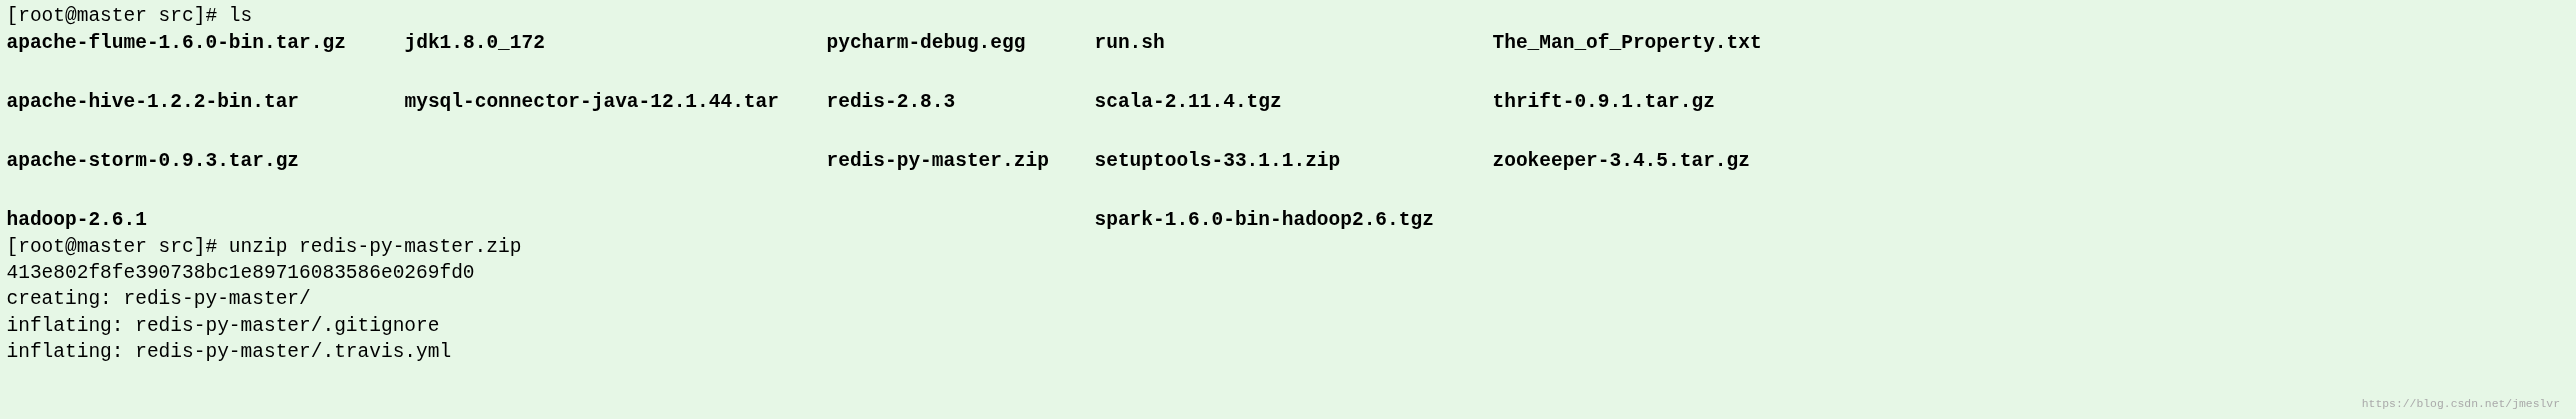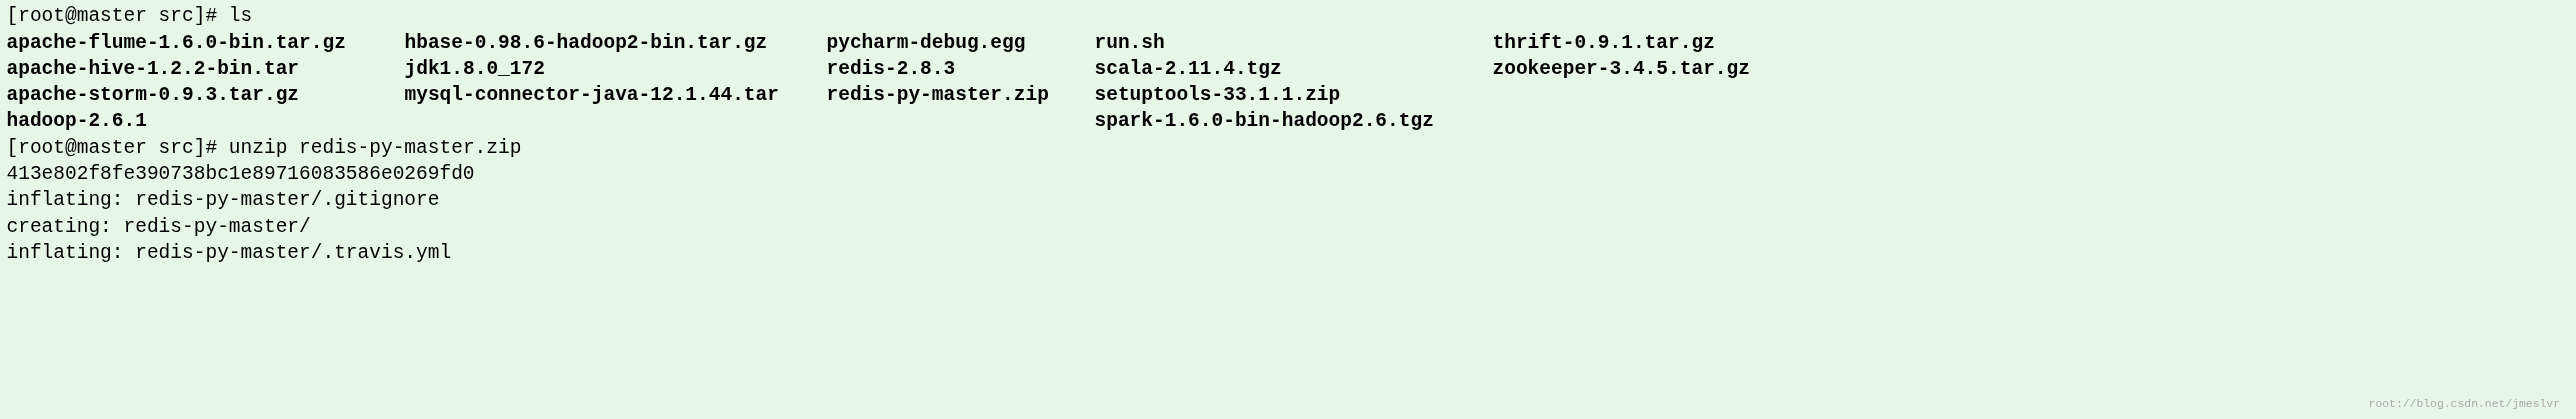--- a/index.html
+++ b/index.html
@@ -26,20 +26,21 @@
       font-weight: normal;
     }
     .ls-output {
       display: grid;
       grid-template-columns: 398px 422px 268px 398px auto;
       column-gap: 0;
     }
     .ls-col {
       display: flex;
       flex-direction: column;
+      gap: 33px;
     }
     .file {
       font-weight: bold;
     }
     .file.plain {
       font-weight: bold;
     }
     .watermark {
       position: absolute;
       right: 16px;
@@ -60,47 +61,47 @@
   </div>
 
   <div class="ls-output">
     <div class="ls-col">
       <span class="file">apache-flume-1.6.0-bin.tar.gz</span>
       <span class="file">apache-hive-1.2.2-bin.tar</span>
       <span class="file">apache-storm-0.9.3.tar.gz</span>
       <span class="file">hadoop-2.6.1</span>
     </div>
     <div class="ls-col">
-      <span class="file">hbase-0.98.6-hadoop2-bin.tar.gz</span>
       <span class="file">jdk1.8.0_172</span>
       <span class="file">mysql-connector-java-12.1.44.tar</span>
     </div>
     <div class="ls-col">
       <span class="file plain">pycharm-debug.egg</span>
       <span class="file">redis-2.8.3</span>
       <span class="file">redis-py-master.zip</span>
     </div>
     <div class="ls-col">
       <span class="file">run.sh</span>
       <span class="file">scala-2.11.4.tgz</span>
       <span class="file">setuptools-33.1.1.zip</span>
       <span class="file">spark-1.6.0-bin-hadoop2.6.tgz</span>
     </div>
     <div class="ls-col">
+      <span class="file plain">The_Man_of_Property.txt</span>
       <span class="file">thrift-0.9.1.tar.gz</span>
       <span class="file">zookeeper-3.4.5.tar.gz</span>
     </div>
   </div>
 
   <div class="prompt-line">
     <span>[root@master src]#</span>
     <span>unzip redis-py-master.zip</span>
   </div>
 
   <div>413e802f8fe390738bc1e89716083586e0269fd0</div>
+  <div>   creating: redis-py-master/</div>
   <div>  inflating: redis-py-master/.gitignore</div>
-  <div>   creating: redis-py-master/</div>
   <div>  inflating: redis-py-master/.travis.yml</div>
 
 </div>
 
-<div class="watermark">root://blog.csdn.net/jmeslvr</div>
+<div class="watermark">https://blog.csdn.net/jmeslvr</div>
 
 
 </body></html>

